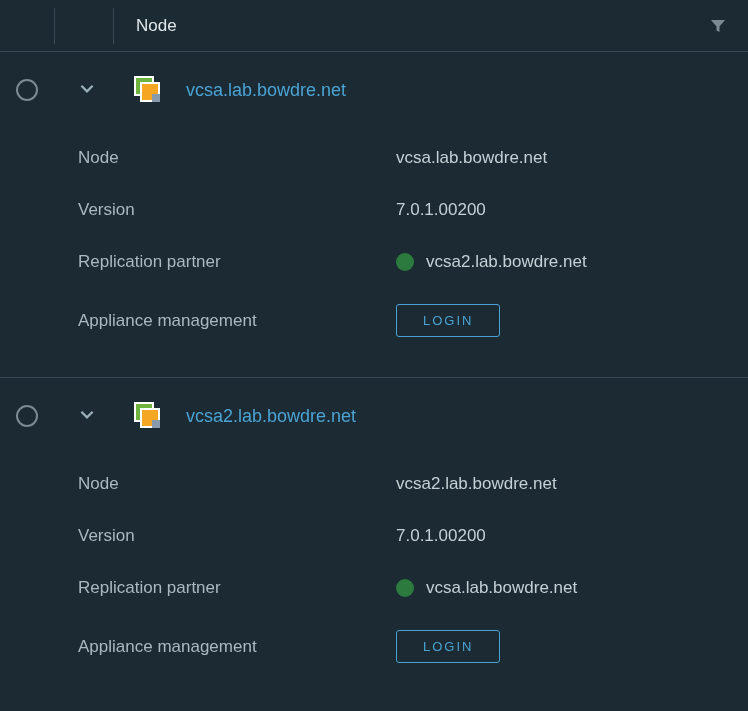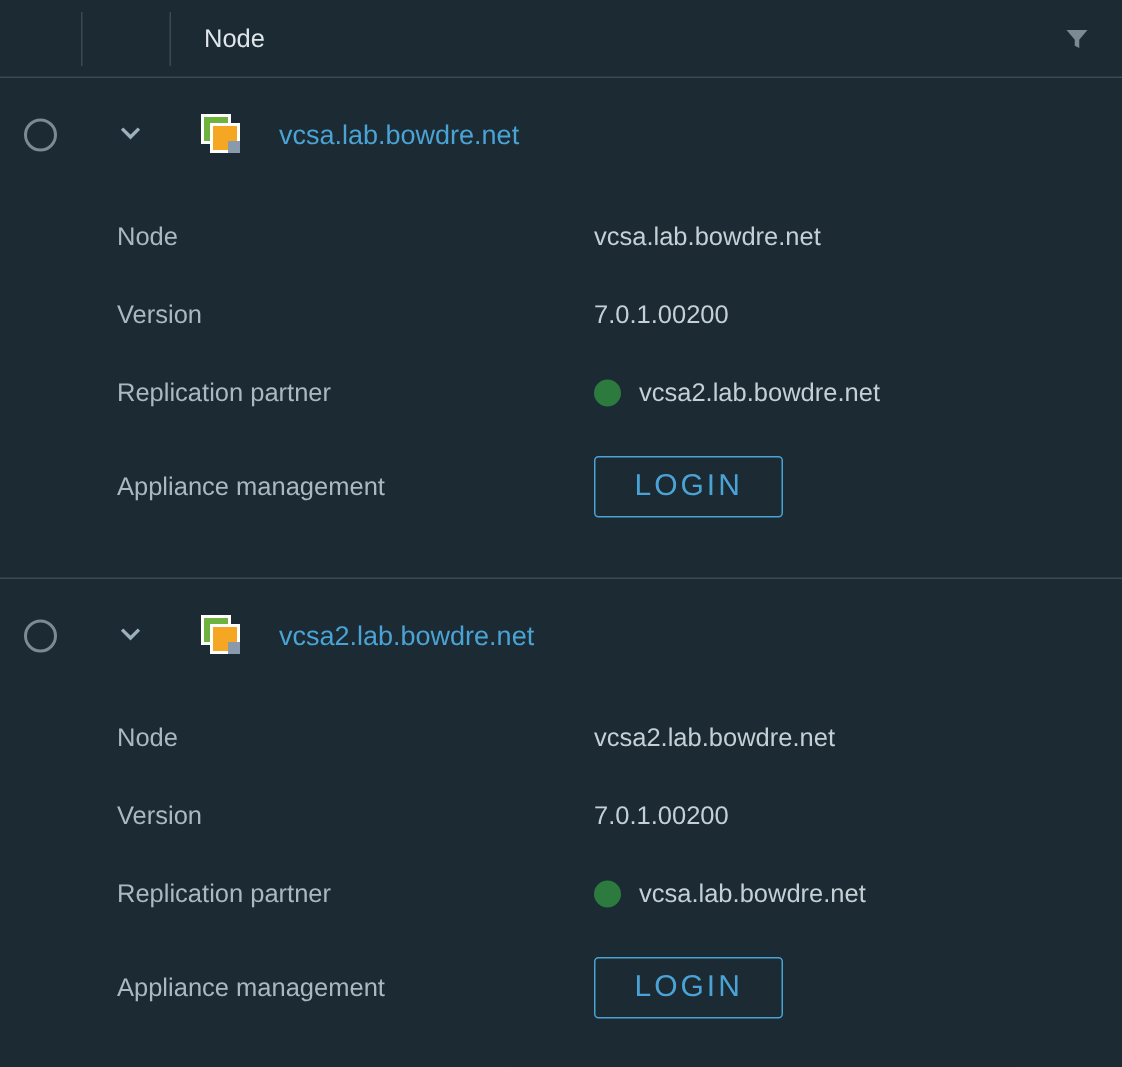--- a/index.html
+++ b/index.html
@@ -117,21 +117,21 @@
     border-radius: 50%;
     background: #2d7a3f;
     margin-right: 12px;
     flex-shrink: 0;
   }
   .login-btn {
     border: 1px solid #4aa3d4;
     color: #4aa3d4;
     background: transparent;
     padding: 8px 26px;
-    font-size: 20px;
+    font-size: 13px;
     letter-spacing: 2px;
     border-radius: 3px;
     cursor: pointer;
   }
   .block-divider {
     border-bottom: 1px solid #3a4a54;
   }
 </style>
 </head>
 <body>

